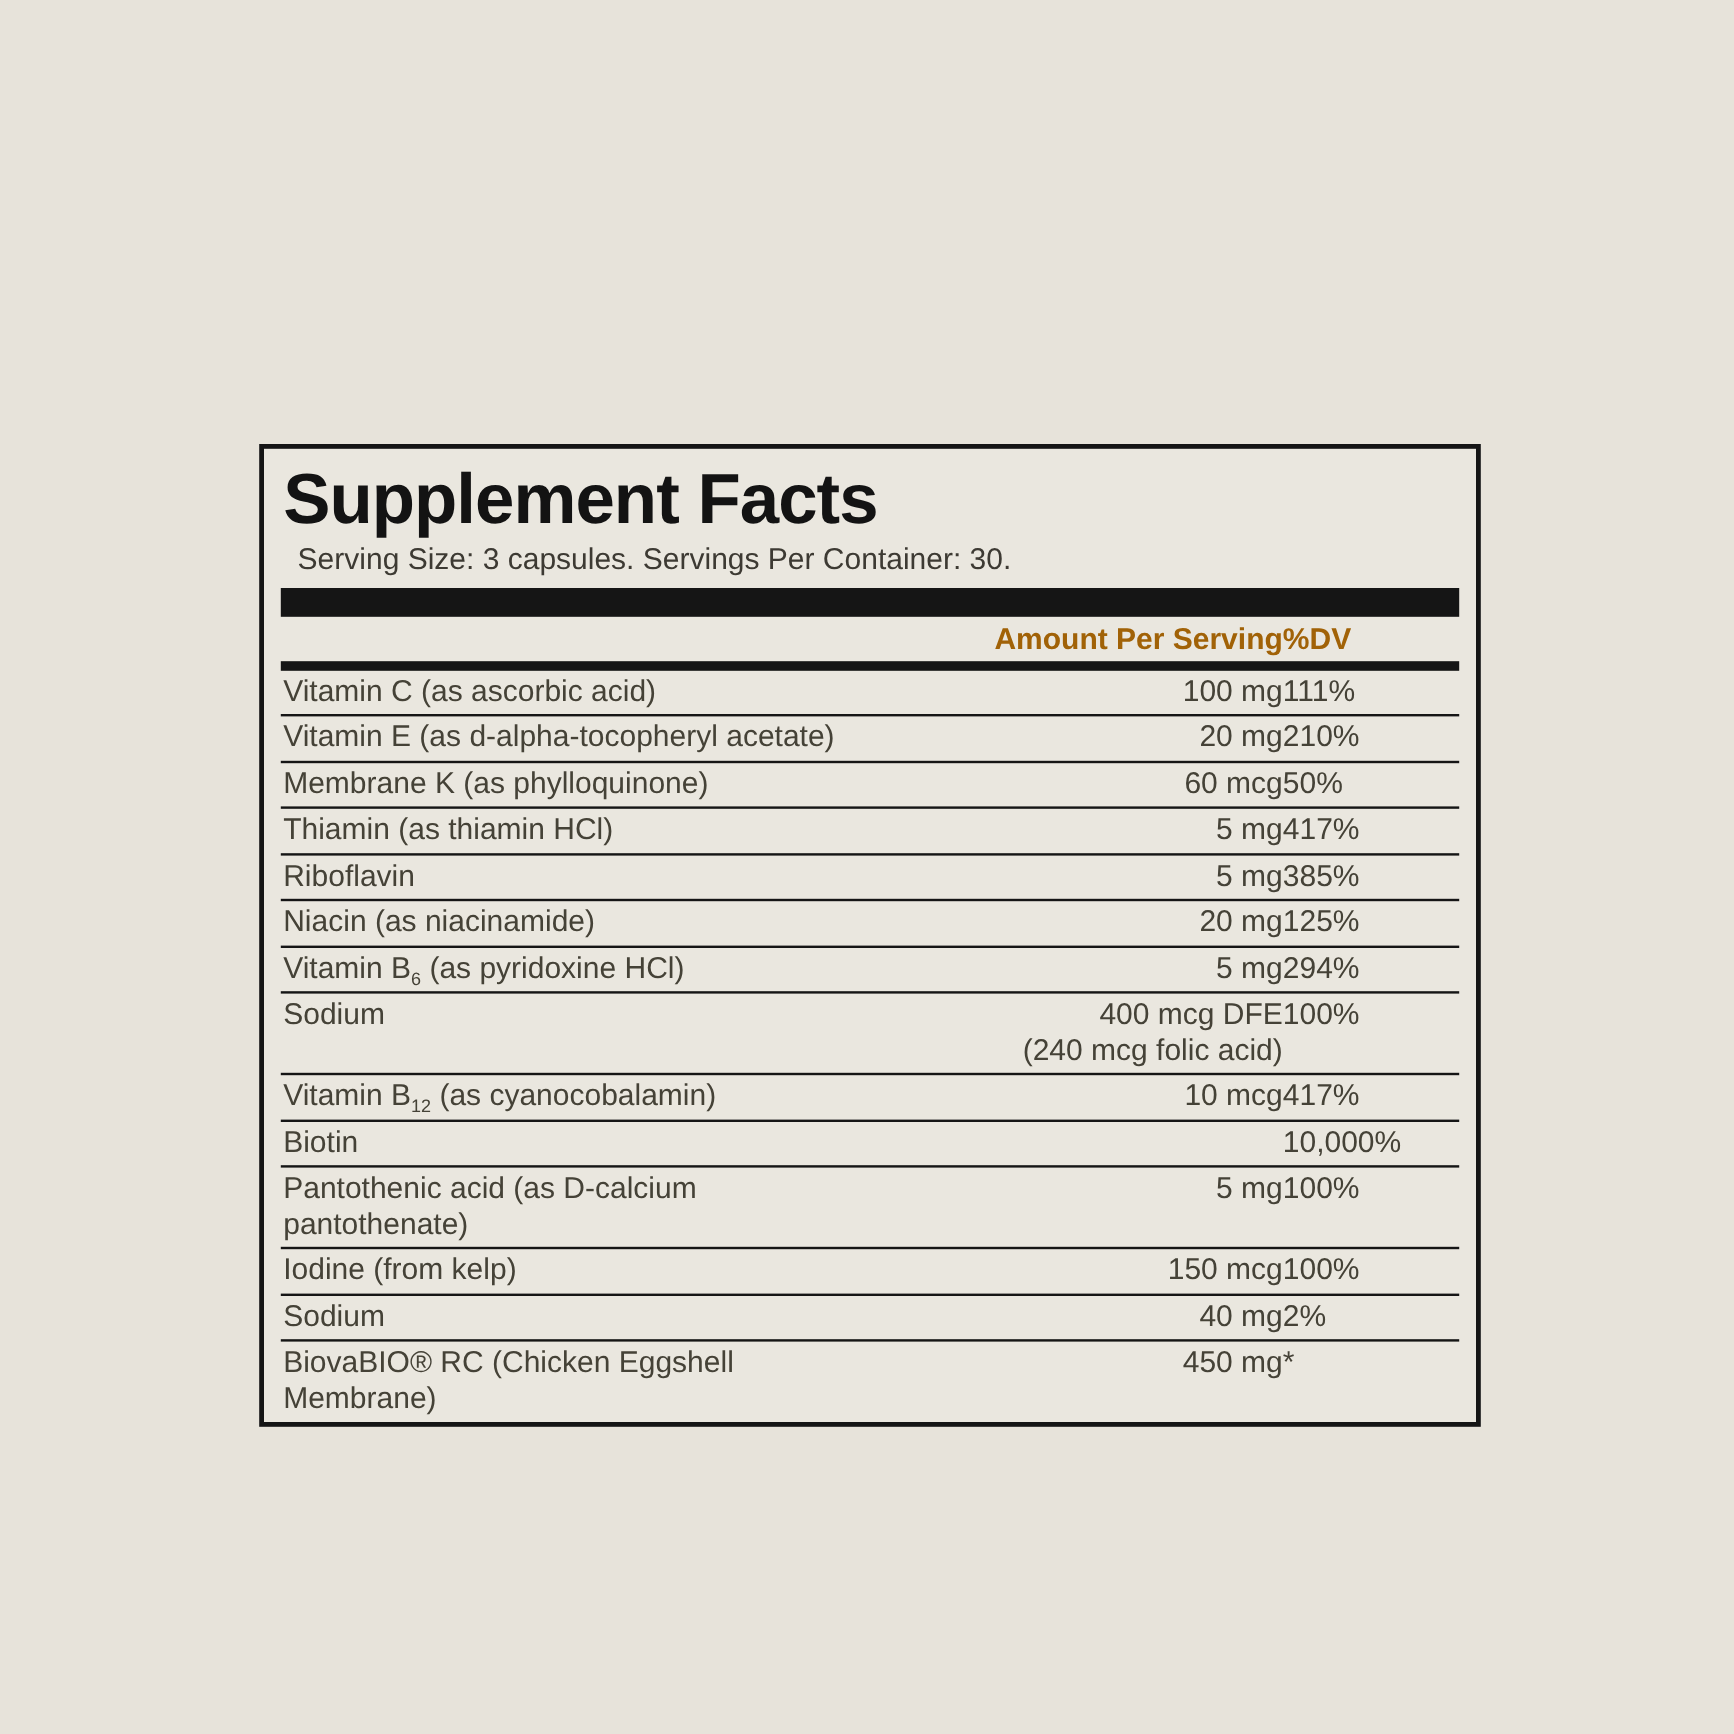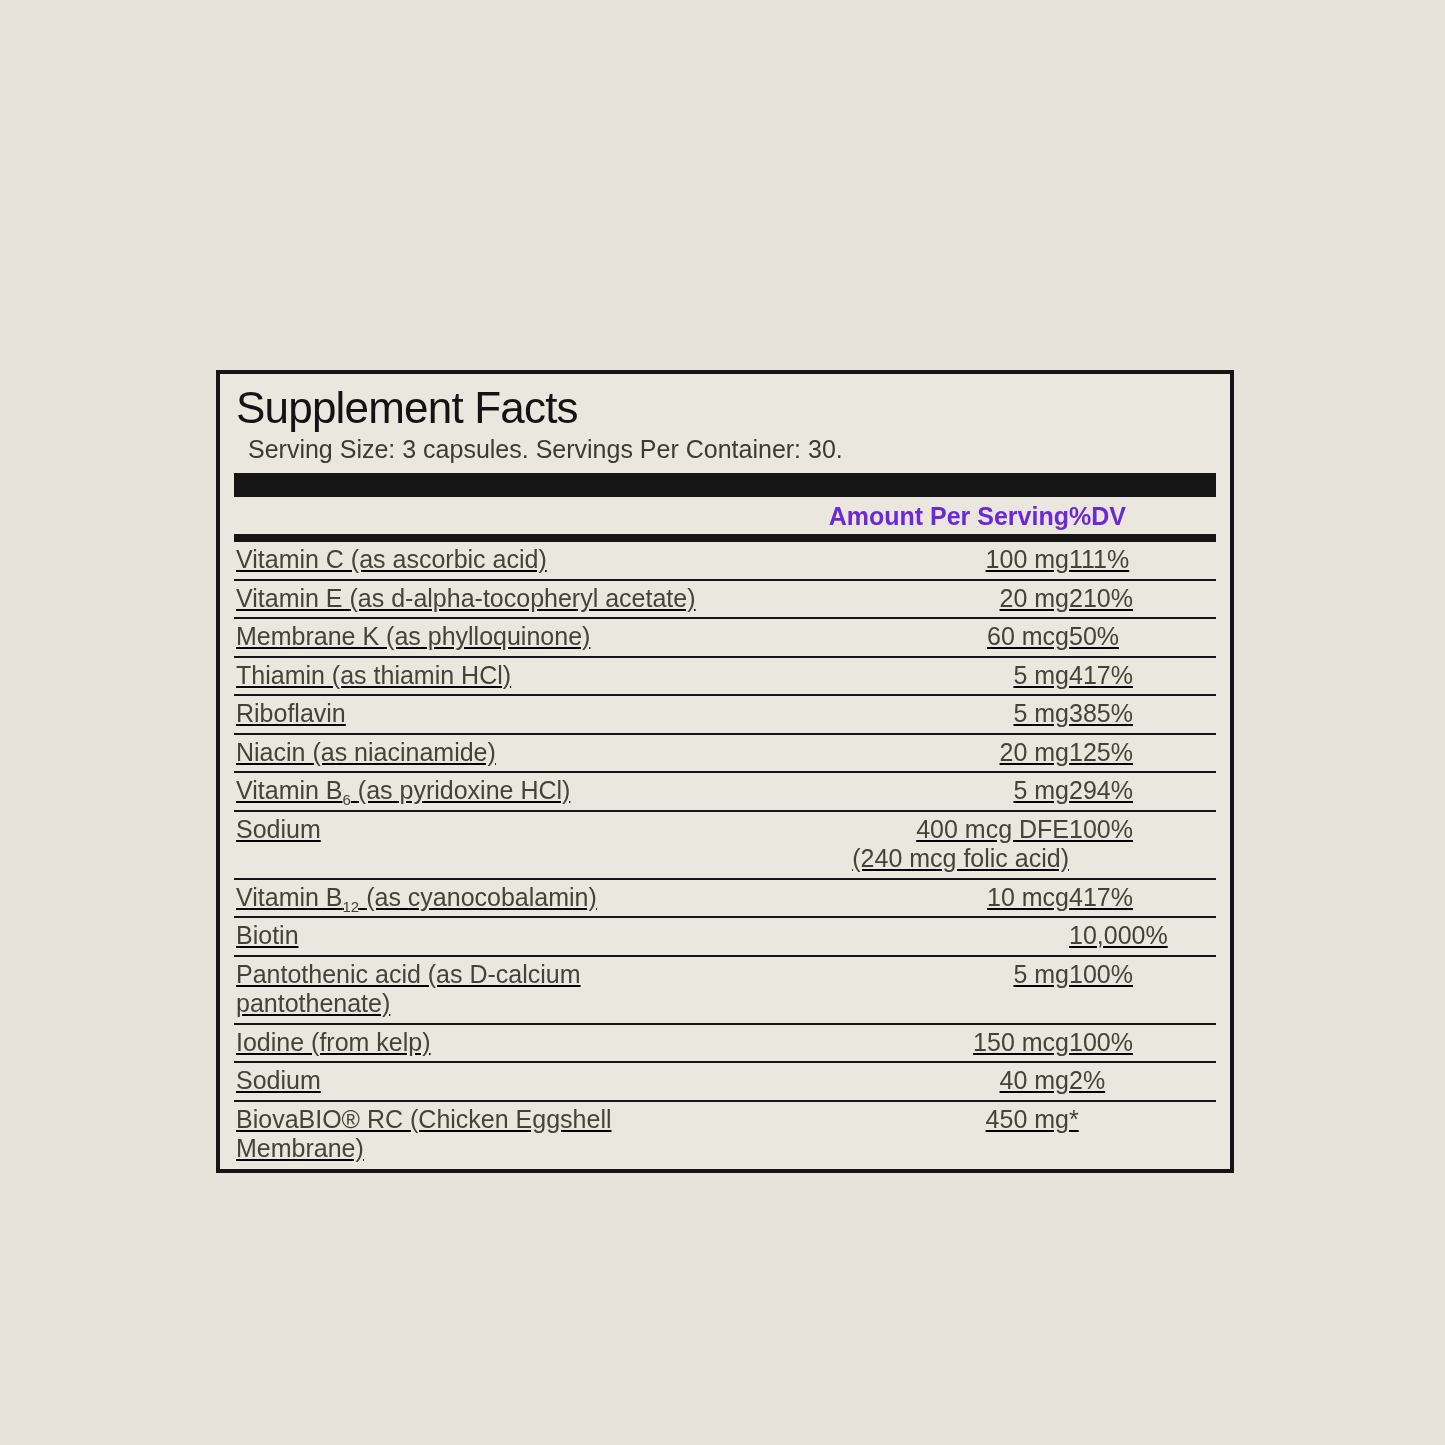--- a/index.html
+++ b/index.html
@@ -13,22 +13,22 @@
   .label-box {
     position: absolute;
     left: 216px; top: 370px;
     width: 1010px;
     background: #eae7df;
     border: 4px solid #151515;
     box-sizing: content-box;
   }
   .title {
     margin: 9px 16px 0 16px;
-    font-size: 44px;
-    font-weight: normal;
+    font-size: 59px;
+    font-weight: bold;
     letter-spacing: -0.8px;
     line-height: 1.12;
     color: #131313;
   }
   .serving {
     margin: 3px 16px 9px 28px;
     font-size: 25px;
     line-height: 1.15;
     color: #3d3a33;
   }
@@ -37,42 +37,42 @@
     background: #151515;
     margin: 0 14px;
   }
   .tbl { margin: 0 14px; }
   .hrow {
     display: flex;
     align-items: flex-end;
     padding: 5px 2px 3px 2px;
     font-size: 25px;
     font-weight: bold;
-    color: #6d28d9;
+    color: #a16207;
   }
   .thick-line {
     height: 8px;
     background: #151515;
     margin: 0 14px;
   }
   .row {
     display: flex;
     align-items: flex-start;
     padding: 3px 2px 4px 2px;
     font-size: 25px;
     line-height: 1.18;
     color: #454237;
     border-top: 2px solid #151515;
   }
   .rows .row:first-child { border-top: none; }
   .c-name { flex: 1; text-align: left; }
   .c-amt  { width: 330px; text-align: right; white-space: nowrap; }
   .c-dv   { width: 145px; white-space: nowrap; }
   sub.sub { font-size: 15px; line-height: 0; }
-  .rows { padding-bottom: 1px; text-decoration: underline; }
+  .rows { padding-bottom: 1px; }
 </style>
 </head>
 <body>
 
 <div class="label-box">
 
   <div class="title">Supplement Facts</div>
 
   <div class="serving">Serving Size: 3 capsules. Servings Per Container: 30.</div>
 

